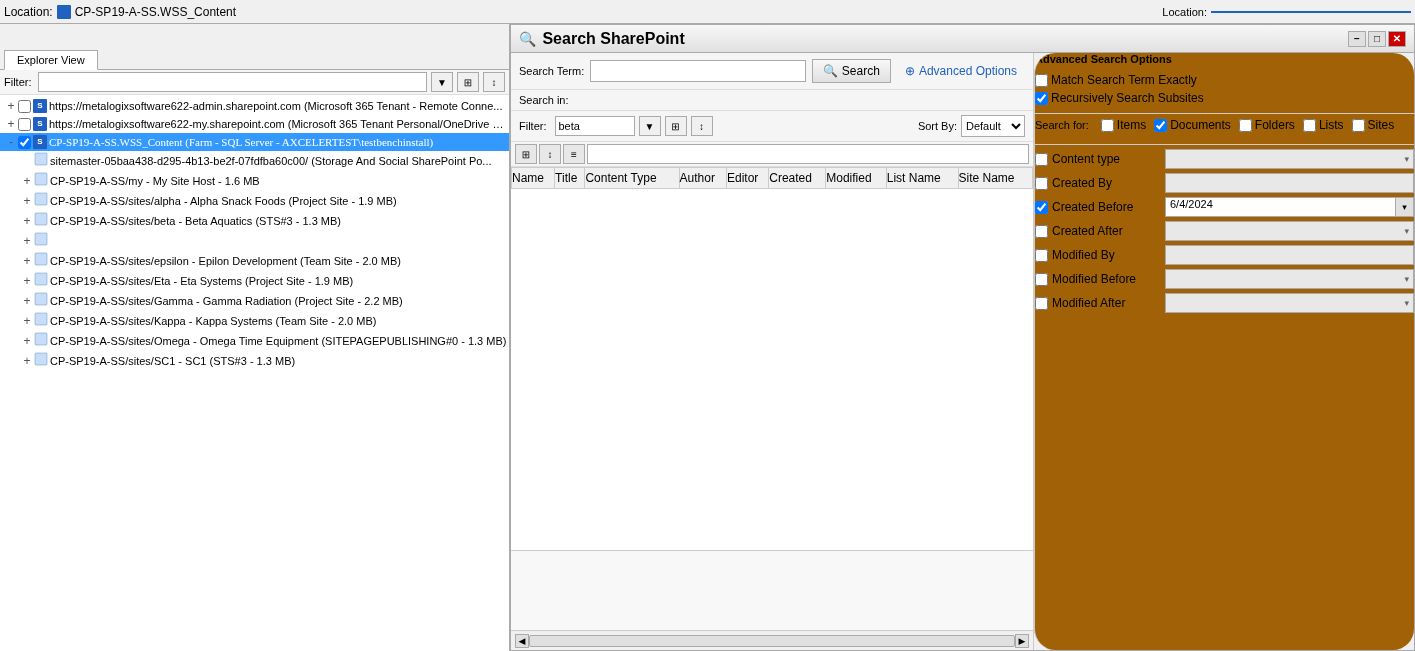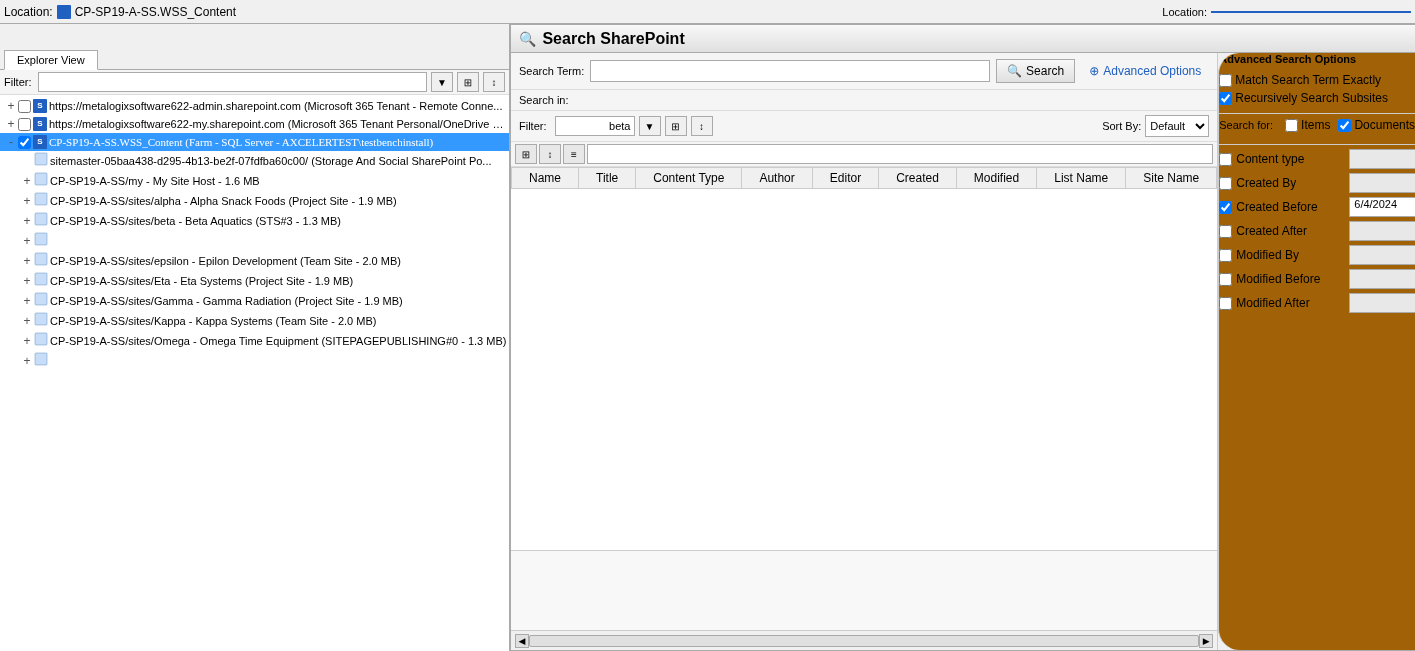--- a/index.html
+++ b/index.html
@@ -202,21 +202,20 @@
       border-bottom: 1px solid #ddd;
       background: #f5f5f5;
     }
     .filter-row-label { font-size: 11px; color: #000; margin-right: 4px; }
     .filter-row-input {
       height: 20px;
       border: 1px solid #aaa;
       padding: 0 3px;
       font-size: 11px;
       width: 80px;
-      text-align: right;
     }
     .sort-by-label { margin-left: auto; font-size: 11px; }
     .sort-by-select {
       height: 22px;
       border: 1px solid #aaa;
       font-size: 11px;
       background: #fff;
     }
 
     
@@ -265,21 +264,21 @@
       background: #fff;
     }
     .results-table {
       width: 100%;
       border-collapse: collapse;
       font-size: 11px;
     }
     .results-table th {
       background: #f0f0f0;
       border: 1px solid #ccc;
-      padding: 3px 17px;
+      padding: 3px 0;
       text-align: left;
       font-weight: normal;
       white-space: nowrap;
       position: sticky;
       top: 0;
     }
     .preview-area {
       height: 80px;
       border-top: 1px solid #ccc;
       background: #f8f8f8;
@@ -472,41 +471,42 @@
           <span style="margin-right: 2px; font-size: 11px;"><svg width="14" height="14" viewBox="0 0 14 14">
               <rect x="1" y="1" width="12" height="12" rx="1" fill="#c8ddf8" stroke="#6090c0" stroke-width="0.5"></rect>
             </svg></span>
           <span class="label">CP-SP19-A-SS/sites/Eta - Eta Systems (Project Site - 1.9 MB)</span>
         </div>
         <div class="tree-item" style="padding-left: 20px;">
           <span class="expand-icon">+</span>
           <span style="margin-right: 2px; font-size: 11px;"><svg width="14" height="14" viewBox="0 0 14 14">
               <rect x="1" y="1" width="12" height="12" rx="1" fill="#c8ddf8" stroke="#6090c0" stroke-width="0.5"></rect>
             </svg></span>
-          <span class="label">CP-SP19-A-SS/sites/Gamma - Gamma Radiation (Project Site - 1.9 MB)</span>
+          <span class="label">CP-SP19-A-SS/sites/Gamma - Gamma Radiation (Project Site - 2.2 MB)</span>
         </div>
         <div class="tree-item" style="padding-left: 20px;">
           <span class="expand-icon">+</span>
           <span style="margin-right: 2px; font-size: 11px;"><svg width="14" height="14" viewBox="0 0 14 14">
               <rect x="1" y="1" width="12" height="12" rx="1" fill="#c8ddf8" stroke="#6090c0" stroke-width="0.5"></rect>
             </svg></span>
           <span class="label">CP-SP19-A-SS/sites/Kappa - Kappa Systems (Team Site - 2.0 MB)</span>
         </div>
         <div class="tree-item" style="padding-left: 20px;">
           <span class="expand-icon">+</span>
           <span style="margin-right: 2px; font-size: 11px;"><svg width="14" height="14" viewBox="0 0 14 14">
               <rect x="1" y="1" width="12" height="12" rx="1" fill="#c8ddf8" stroke="#6090c0" stroke-width="0.5"></rect>
             </svg></span>
           <span class="label">CP-SP19-A-SS/sites/Omega - Omega Time Equipment (SITEPAGEPUBLISHING#0 - 1.3 MB)</span>
         </div>
         <div class="tree-item" style="padding-left: 20px;">
           <span class="expand-icon">+</span>
           <span style="margin-right: 2px; font-size: 11px;"><svg width="14" height="14" viewBox="0 0 14 14">
               <rect x="1" y="1" width="12" height="12" rx="1" fill="#c8ddf8" stroke="#6090c0" stroke-width="0.5"></rect>
             </svg></span>
+          <span class="label">CP-SP19-A-SS/sites/SC1 - SC1 (STS#3 - 1.3 MB)</span>
         </div>
       </div>
   </div>
 
   <div class="search-dialog">
 
     <div class="dialog-titlebar">
       <span class="dialog-title-icon">🔍</span>
       <span class="dialog-title-text">Search SharePoint</span>
       <div class="dialog-controls">

